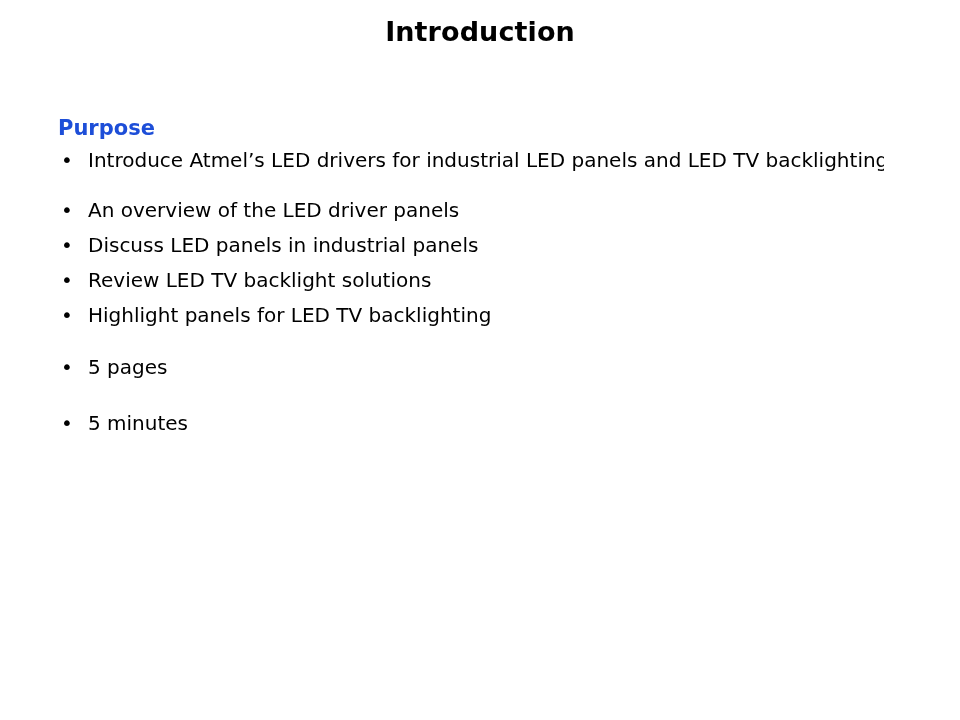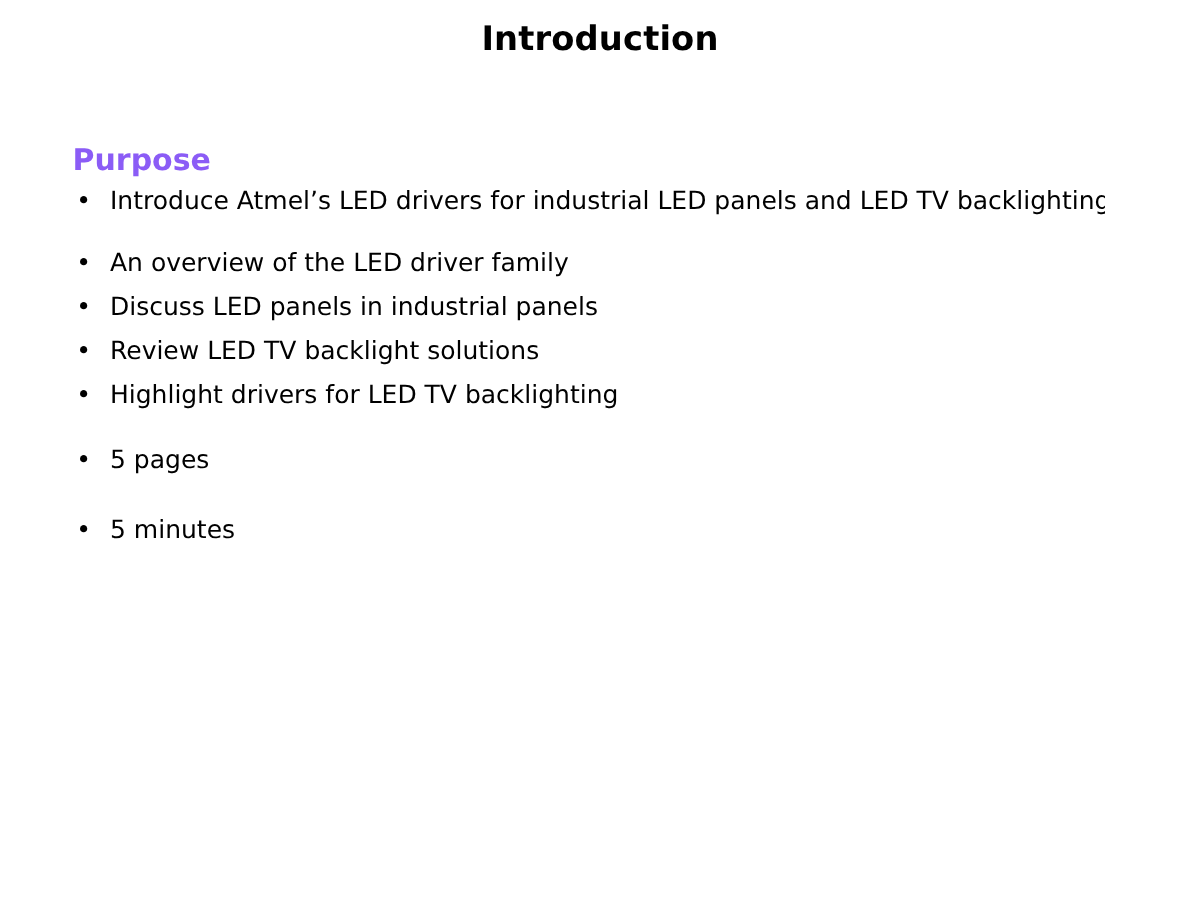--- a/index.html
+++ b/index.html
@@ -49,23 +49,23 @@
     margin: 0;
     padding: 0;
   }
   .section + .section {
     margin-top: 18px;
   }
 
   .section-heading {
     font-family: "DejaVu Sans", sans-serif;
     font-weight: bold;
-    font-size: 24px;
+    font-size: 21px;
     line-height: 30px;
-    color: #8b5cf6;
+    color: #1d4ed8;
     margin: 0 0 3px 0;
     white-space: nowrap;
   }
 
   .bullet-list {
     list-style: none;
     margin: 0;
     padding: 0;
   }
 
@@ -122,33 +122,33 @@
           <span class="bullet-marker">•</span>
           <span class="bullet-text">Introduce Atmel’s LED drivers for industrial LED panels and LED TV backlighting</span>
         </li>
       </ul>
     </div>
 
     <div class="section" id="section-objective">
       <ul class="bullet-list">
         <li class="bullet-item">
           <span class="bullet-marker">•</span>
-          <span class="bullet-text">An overview of the LED driver family</span>
+          <span class="bullet-text">An overview of the LED driver panels</span>
         </li>
         <li class="bullet-item">
           <span class="bullet-marker">•</span>
           <span class="bullet-text">Discuss LED panels in industrial panels</span>
         </li>
         <li class="bullet-item">
           <span class="bullet-marker">•</span>
           <span class="bullet-text">Review LED TV backlight solutions</span>
         </li>
         <li class="bullet-item">
           <span class="bullet-marker">•</span>
-          <span class="bullet-text">Highlight drivers for LED TV backlighting</span>
+          <span class="bullet-text">Highlight panels for LED TV backlighting</span>
         </li>
       </ul>
     </div>
 
     <div class="section" id="section-content">
       <ul class="bullet-list">
         <li class="bullet-item">
           <span class="bullet-marker">•</span>
           <span class="bullet-text">5 pages</span>
         </li>

